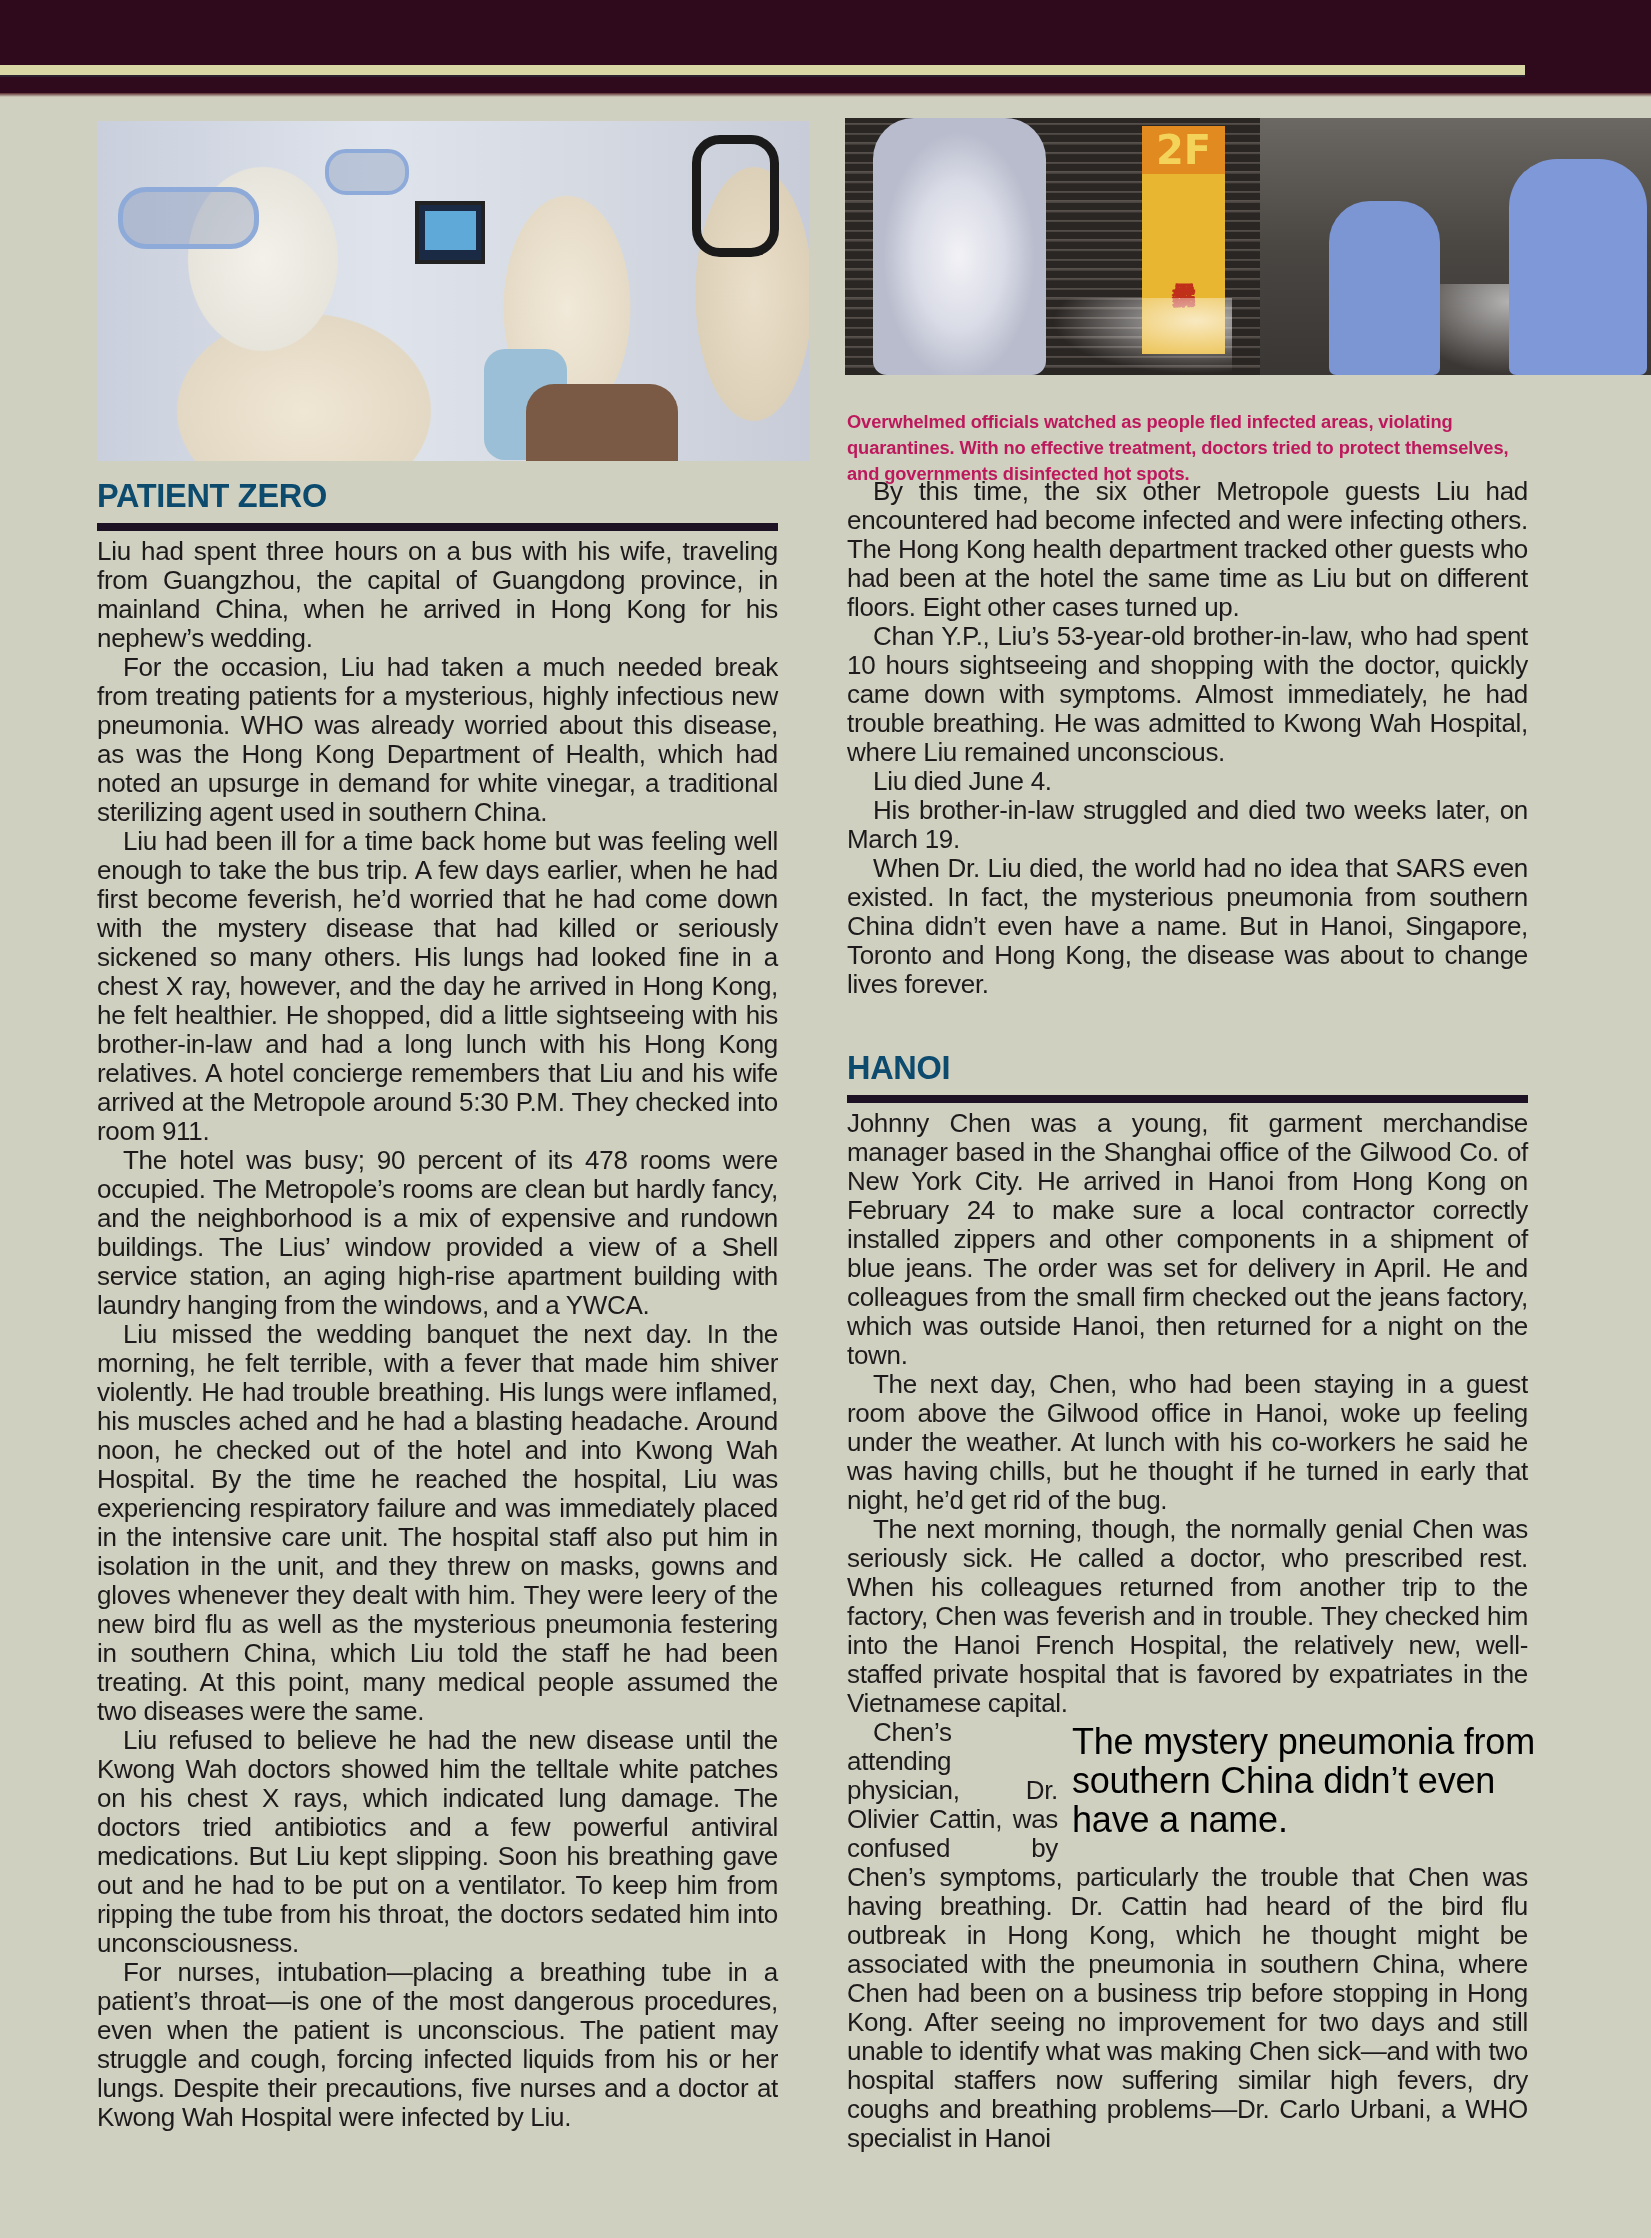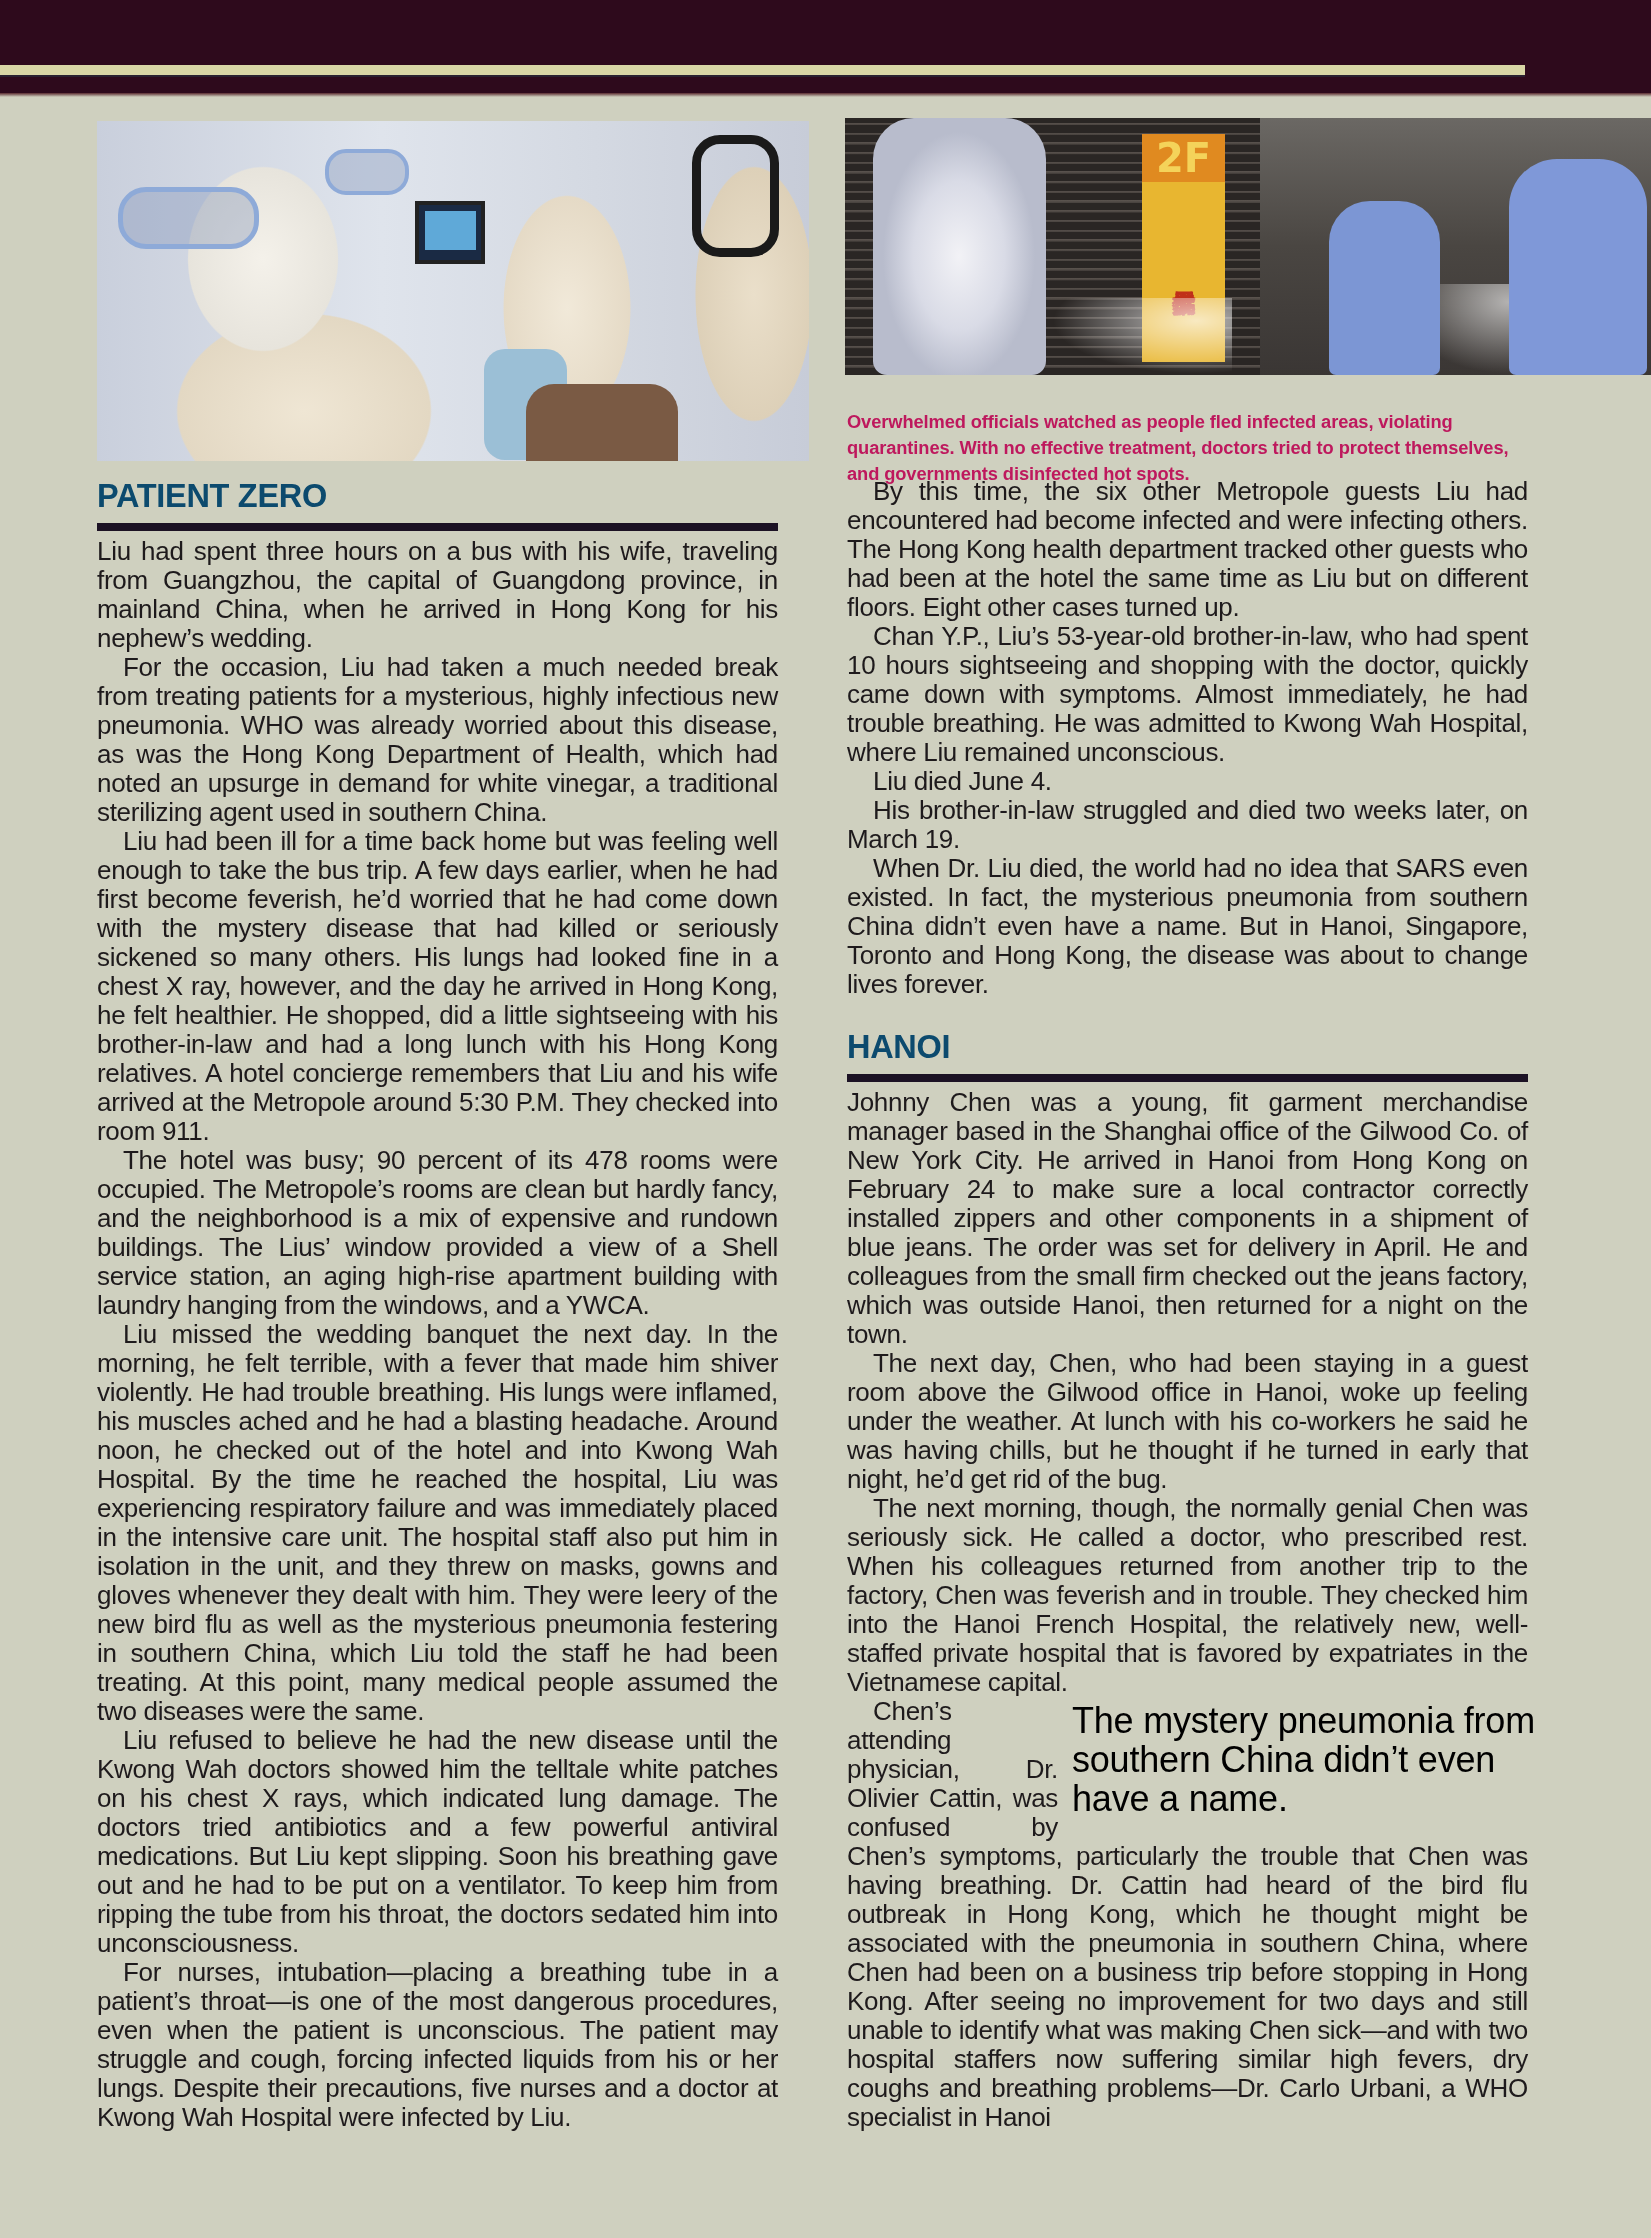--- a/index.html
+++ b/index.html
@@ -52,21 +52,21 @@
     background:
       repeating-linear-gradient(0deg, #2a2624 0px, #2a2624 7px, #4a4440 7.6px, #5a534e 9.7px),
       #2f2a28;
   }
   .photo-right .statue {
     position: absolute; left: 28px; top: 0; width: 173px; height: 257px;
     background: radial-gradient(ellipse 76px 124px at 86px 138px, #f2f2f6 0%, #d9dbe6 60%, #b8bccc 100%);
     border-radius: 41px 41px 14px 14px;
   }
   .photo-right .sign {
-    position: absolute; left: 297px; top: 16px; width: 83px; height: 228px;
+    position: absolute; left: 297px; top: 8px; width: 83px; height: 228px;
     background: #e8b630; color: #c0301a; font-family: "DejaVu Sans", sans-serif;
     font-weight: bold; text-align: center;
   }
   .photo-right .sign .sign-top { font-size: 40px; color: #f4d35a; background: #e08a20; line-height: 48px; }
   .photo-right .sign .sign-chars { font-size: 23.5px; line-height: 33px; writing-mode: vertical-rl; margin: 4.1px auto 0; height: 173px; }
   .photo-right .truck {
     position: absolute; left: 415px; top: 0; width: 391px; height: 257px;
     background: linear-gradient(180deg, #6b6864 0%, #4a4642 50%, #3a3634 100%);
   }
   .photo-right .worker1 { position: absolute; left: 484px; top: 83px; width: 111px; height: 174px; background: #7c96d4; border-radius: 41px 41px 7px 7px; }
@@ -95,21 +95,21 @@
     font-size: 26px; line-height: 29px; margin: 0; text-align: justify;
     text-indent: 26px; letter-spacing: -0.3px;
   }
   .para.first { text-indent: 0; }
   .smallcaps { font-variant: small-caps; }
 
   .pullquote {
     float: right; width: 470px; margin: 4.1px -14px 0 14px;
     font-size: 36px; line-height: 39px; color: #000000; letter-spacing: -0.2px;
   }
-  .col-right .hanoi-block { margin-top: 29px; }
+  .col-right .hanoi-block { margin-top: 50px; }
 </style>
 </head>
 <body>
 
 <div class="top-band"></div>
 <div class="top-rule"></div>
 <div class="paper-edge"></div>
 
 <div class="photo photo-left">
   <div class="blanket"></div>

